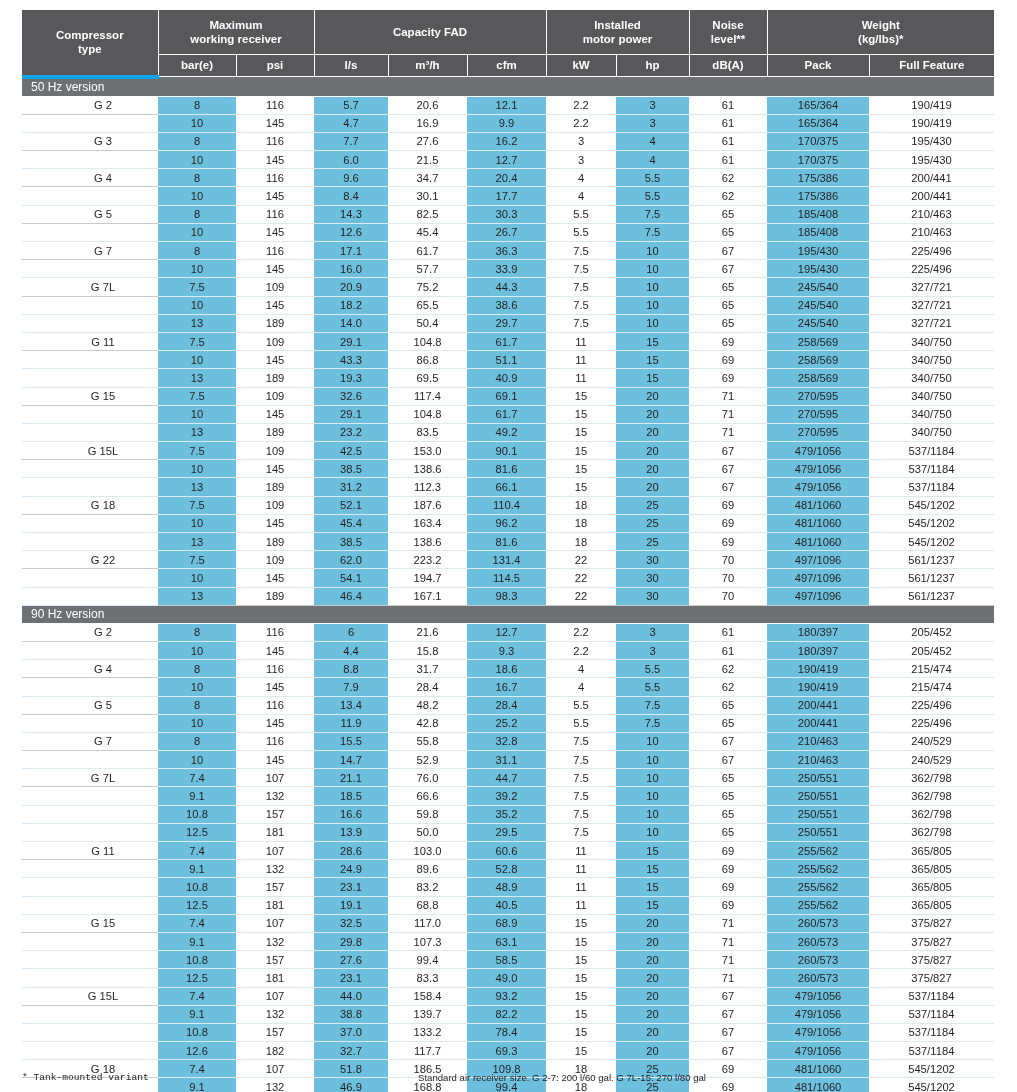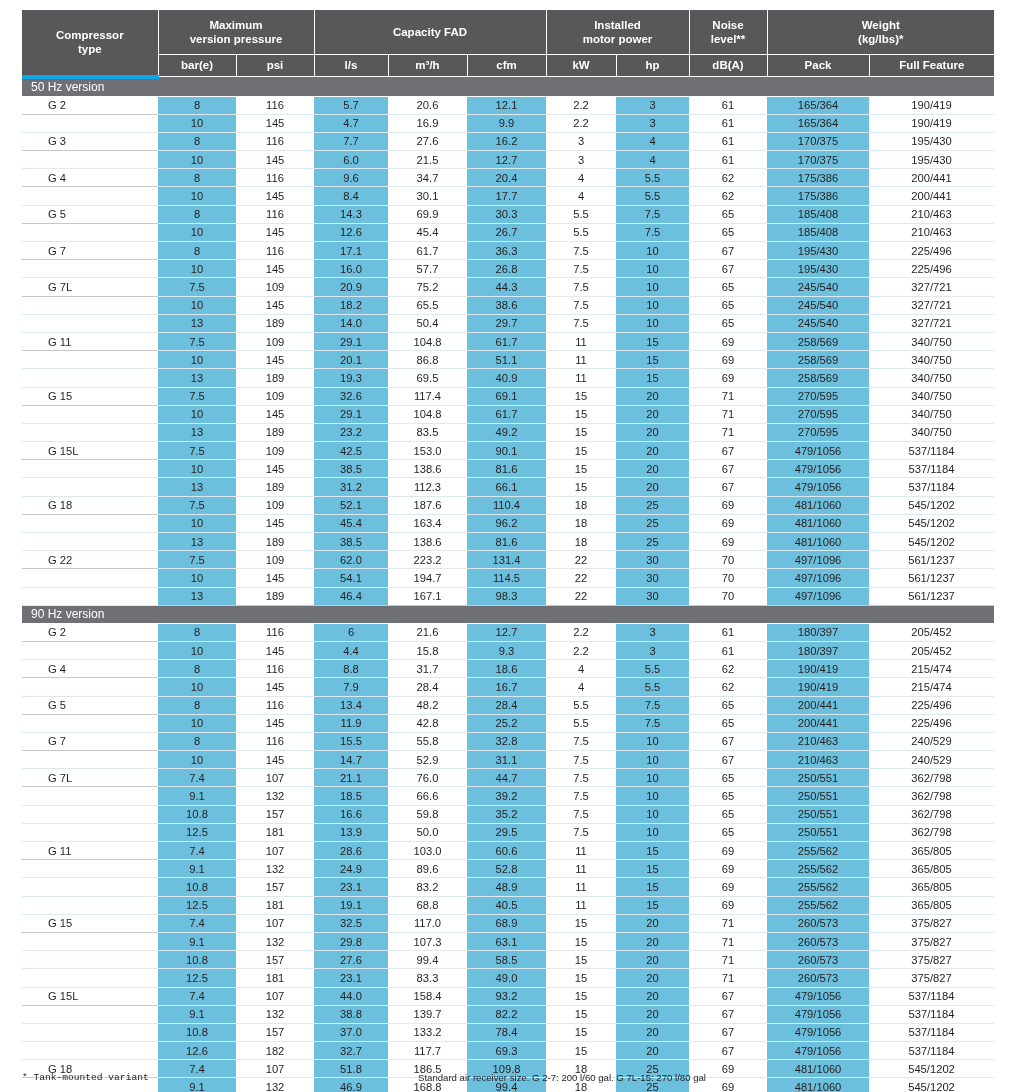--- a/index.html
+++ b/index.html
@@ -74,21 +74,21 @@
     vertical-align: middle;
     font-size: 11.2px;
     color: #231f20;
     border-bottom: 1px solid #dce9f0;
     background: #ffffff;
   }
   tbody tr.data td.blue {
     background: #6dc0dd;
   }
   tbody tr.data td.type {
-    text-align: left;
+    text-align: center;
     padding-left: 26px;
     background: #ffffff;
     border-bottom: 1px solid #c9c9c9;
   }
   tbody tr.data td.type.empty {
     border-bottom: 1px solid #dce9f0;
   }
   tbody tr.grouptop td {
     border-top: 1px solid #ffffff;
   }
@@ -139,21 +139,21 @@
     </colgroup>
 
     <thead>
       <tr class="r1">
         <th class="typecell" rowspan="2">
           <span>Compressor</span><br>
           <span>type</span>
         </th>
         <th colspan="2">
           <span>Maximum</span><br>
-          <span>version pressure</span>
+          <span>working receiver</span>
         </th>
         <th colspan="3">
           <span>Capacity FAD</span>
         </th>
         <th colspan="2">
           <span>Installed</span><br>
           <span>motor power</span>
         </th>
         <th>
           <span>Noise</span><br>
@@ -258,21 +258,21 @@
           <td class="blue">5.5</td>
           <td>62</td>
           <td class="blue">175/386</td>
           <td>200/441</td>
         </tr>
         <tr class="data grouptop">
           <td class="type">G 5</td>
           <td class="blue">8</td>
           <td>116</td>
           <td class="blue">14.3</td>
-          <td>69.9</td>
+          <td>82.5</td>
           <td class="blue">30.3</td>
           <td>5.5</td>
           <td class="blue">7.5</td>
           <td>65</td>
           <td class="blue">185/408</td>
           <td>210/463</td>
         </tr>
         <tr class="data">
           <td class="type empty"></td>
           <td class="blue">10</td>
@@ -298,21 +298,21 @@
           <td>67</td>
           <td class="blue">195/430</td>
           <td>225/496</td>
         </tr>
         <tr class="data">
           <td class="type empty"></td>
           <td class="blue">10</td>
           <td>145</td>
           <td class="blue">16.0</td>
           <td>57.7</td>
-          <td class="blue">26.8</td>
+          <td class="blue">33.9</td>
           <td>7.5</td>
           <td class="blue">10</td>
           <td>67</td>
           <td class="blue">195/430</td>
           <td>225/496</td>
         </tr>
         <tr class="data grouptop">
           <td class="type">G 7L</td>
           <td class="blue">7.5</td>
           <td>109</td>
@@ -361,21 +361,21 @@
           <td>11</td>
           <td class="blue">15</td>
           <td>69</td>
           <td class="blue">258/569</td>
           <td>340/750</td>
         </tr>
         <tr class="data">
           <td class="type empty"></td>
           <td class="blue">10</td>
           <td>145</td>
-          <td class="blue">20.1</td>
+          <td class="blue">43.3</td>
           <td>86.8</td>
           <td class="blue">51.1</td>
           <td>11</td>
           <td class="blue">15</td>
           <td>69</td>
           <td class="blue">258/569</td>
           <td>340/750</td>
         </tr>
         <tr class="data">
           <td class="type empty"></td>

